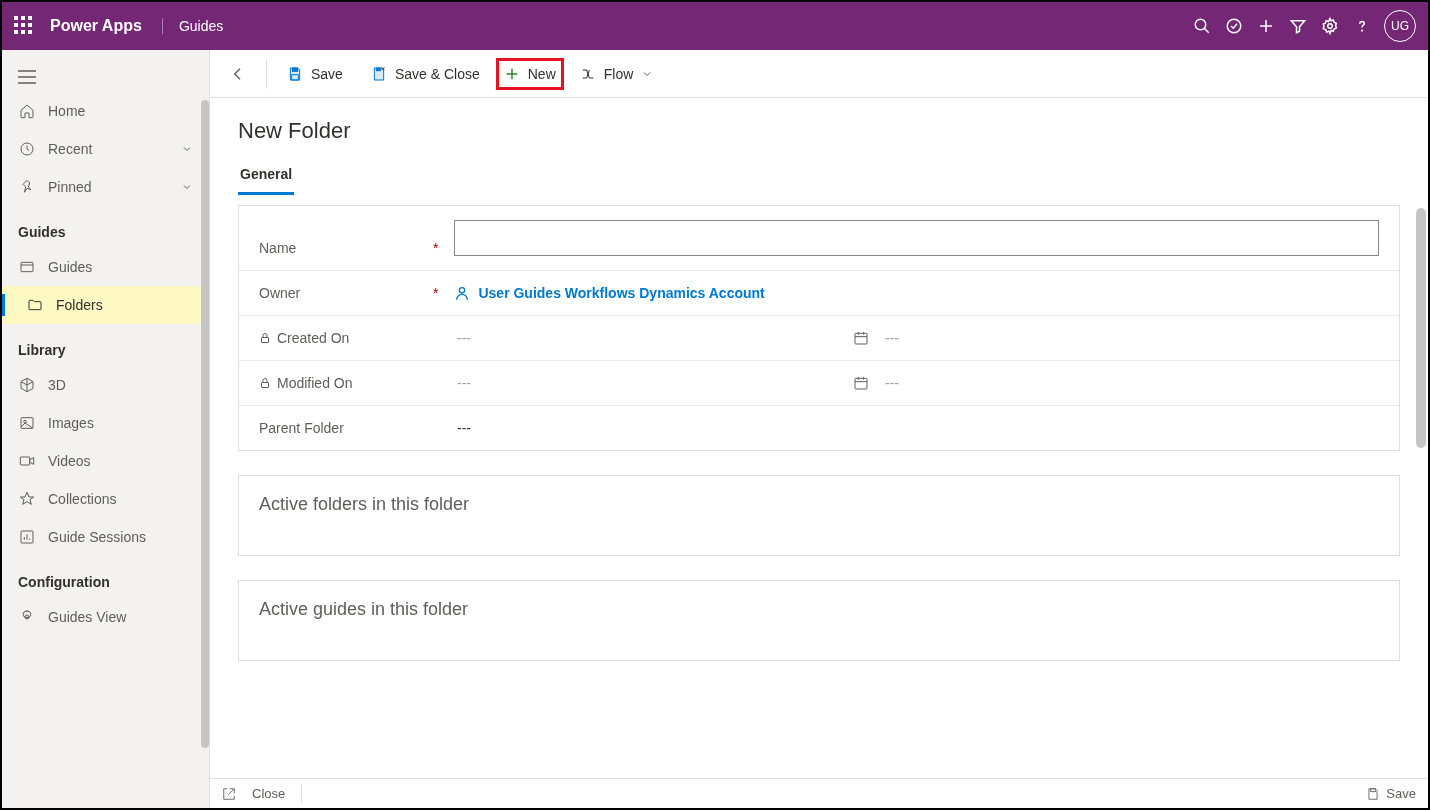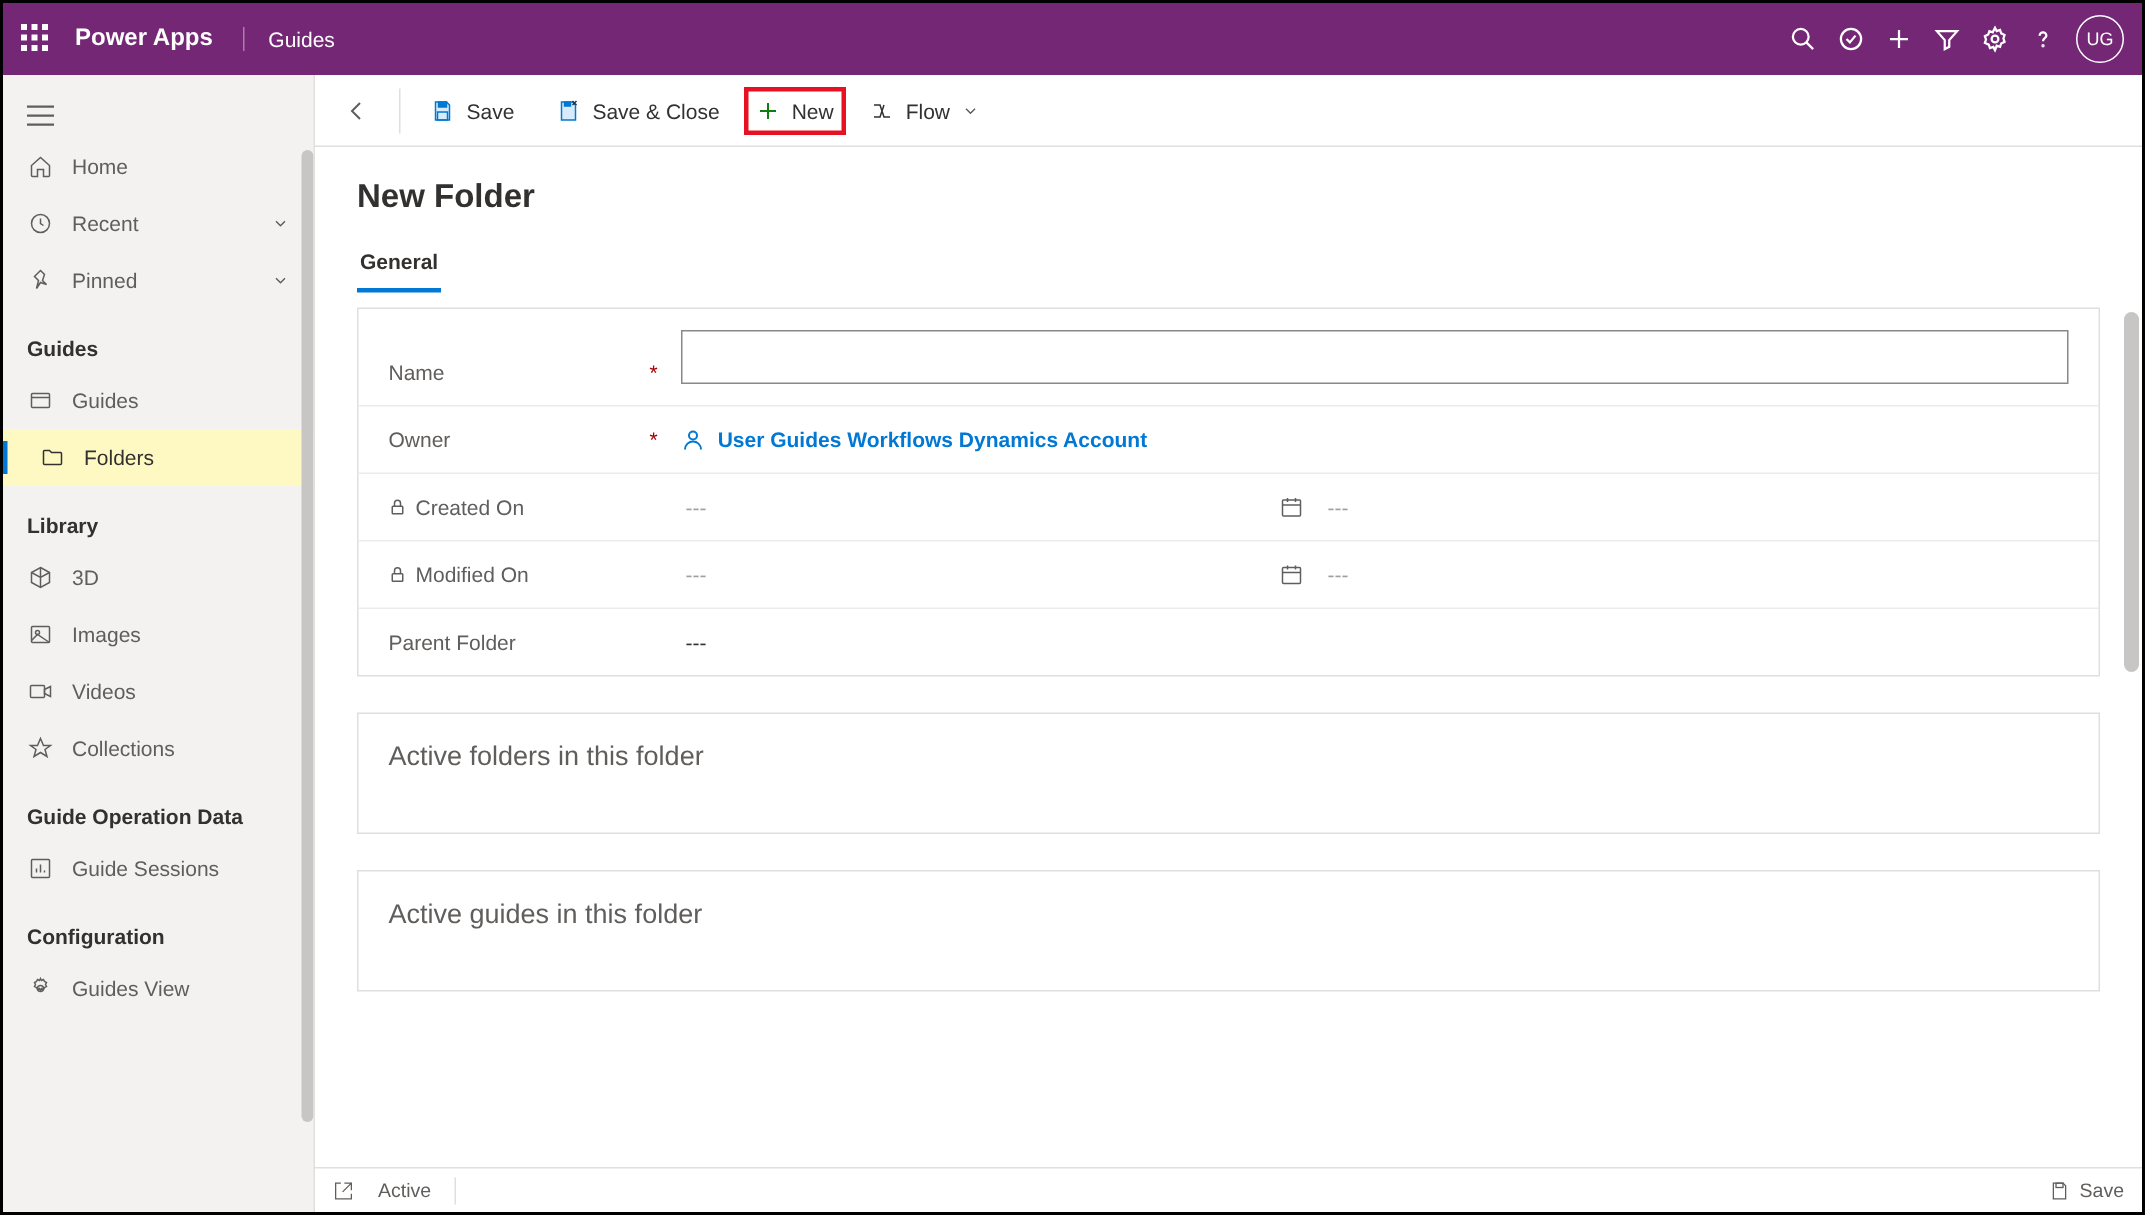--- a/index.html
+++ b/index.html
@@ -23,21 +23,21 @@
 .nav-item .chev { margin-left: auto; }
 .nav-icon { width: 18px; height: 18px; display: flex; align-items: center; justify-content: center; flex-shrink: 0; }
 .section-header { font-weight: 600; color: #323130; padding: 18px 16px 8px; font-size: 14px; }
 .main { flex: 1; display: flex; flex-direction: column; position: relative; }
 .cmdbar { height: 48px; display: flex; align-items: center; border-bottom: 1px solid #e1dfdd; padding: 0 8px; gap: 4px; }
 .cmdbar-btn { display: flex; align-items: center; gap: 8px; padding: 8px 12px; cursor: pointer; color: #323130; font-size: 14px; }
 .cmdbar-btn.highlighted { border: 3px solid #e81123; padding: 5px 5px; }
 .cmdbar-sep { width: 1px; height: 30px; background: #e1dfdd; margin: 0 4px; }
 .content { flex: 1; overflow-y: auto; padding: 20px 28px; position: relative; }
 .content-scroll::after { content: ""; position: absolute; right: 2px; top: 110px; height: 240px; width: 10px; background: #c8c6c4; border-radius: 5px; }
-.page-title { font-size: 22px; font-weight: 700; margin-bottom: 16px; }
+.page-title { font-size: 22px; font-weight: 400; margin-bottom: 16px; }
 .tab-row { border-bottom: 0; margin-bottom: 10px; }
 .tab { display: inline-block; padding: 6px 2px 10px; font-weight: 600; color: #323130; border-bottom: 3px solid #0078d4; cursor: pointer; }
 .form-card { border: 1px solid #e1dfdd; padding: 0; margin-bottom: 24px; }
 .form-row { display: flex; align-items: flex-end; padding: 14px 20px; border-bottom: 1px solid #edebe9; }
 .form-row:last-child { border-bottom: none; }
 .form-label { width: 170px; color: #605e5c; display: flex; align-items: center; gap: 6px; }
 .req { color: #a80000; margin-left: 4px; }
 .form-field { flex: 1; display: flex; align-items: center; gap: 20px; }
 .input-box { flex: 1; height: 36px; border: 1px solid #8a8886; padding: 0 10px; font-size: 14px; }
 .owner-link { color: #0078d4; font-weight: 700; display: flex; align-items: center; gap: 8px; }
@@ -205,21 +205,20 @@
     </div>
     <div class="nav-item">
       <span class="nav-icon">
           <svg width="16" height="16" viewBox="0 0 24 24" fill="none" stroke="#605e5c" stroke-width="1.5">
             <path d="M12 2l3 7h7l-5.5 4 2 7L12 16l-6.5 4 2-7L2 9h7z"></path>
           </svg>
         </span>
       <span>Collections</span>
     </div>
 
-    <div class="section-header">Guide Operation Data</div>
     <div class="nav-item">
       <span class="nav-icon">
           <svg width="16" height="16" viewBox="0 0 24 24" fill="none" stroke="#605e5c" stroke-width="1.5">
             <rect x="3" y="3" width="18" height="18" rx="1"></rect>
             <line x1="8" y1="16" x2="8" y2="12"></line>
             <line x1="12" y1="16" x2="12" y2="8"></line>
             <line x1="16" y1="16" x2="16" y2="14"></line>
           </svg>
         </span>
       <span>Guide Sessions</span>
@@ -389,21 +388,21 @@
         <span>Active guides in this folder</span>
       </div>
     </div>
 
     <div class="statusbar">
       <span>
           <svg width="14" height="14" viewBox="0 0 24 24" fill="none" stroke="#605e5c" stroke-width="1.5">
             <path d="M9 3H3v18h18v-6M13 3h8v8M21 3L11 13"></path>
           </svg>
         </span>
-      <span>Active</span>
+      <span>Close</span>
       <span class="sep"></span>
       <div class="statusbar-right">
         <span>
             <svg width="14" height="14" viewBox="0 0 24 24" fill="none" stroke="#605e5c" stroke-width="1.5">
               <path d="M5 3h11l3 3v15H5z"></path>
               <rect x="8" y="3" width="8" height="5"></rect>
             </svg>
           </span>
         <span>Save</span>
       </div>

